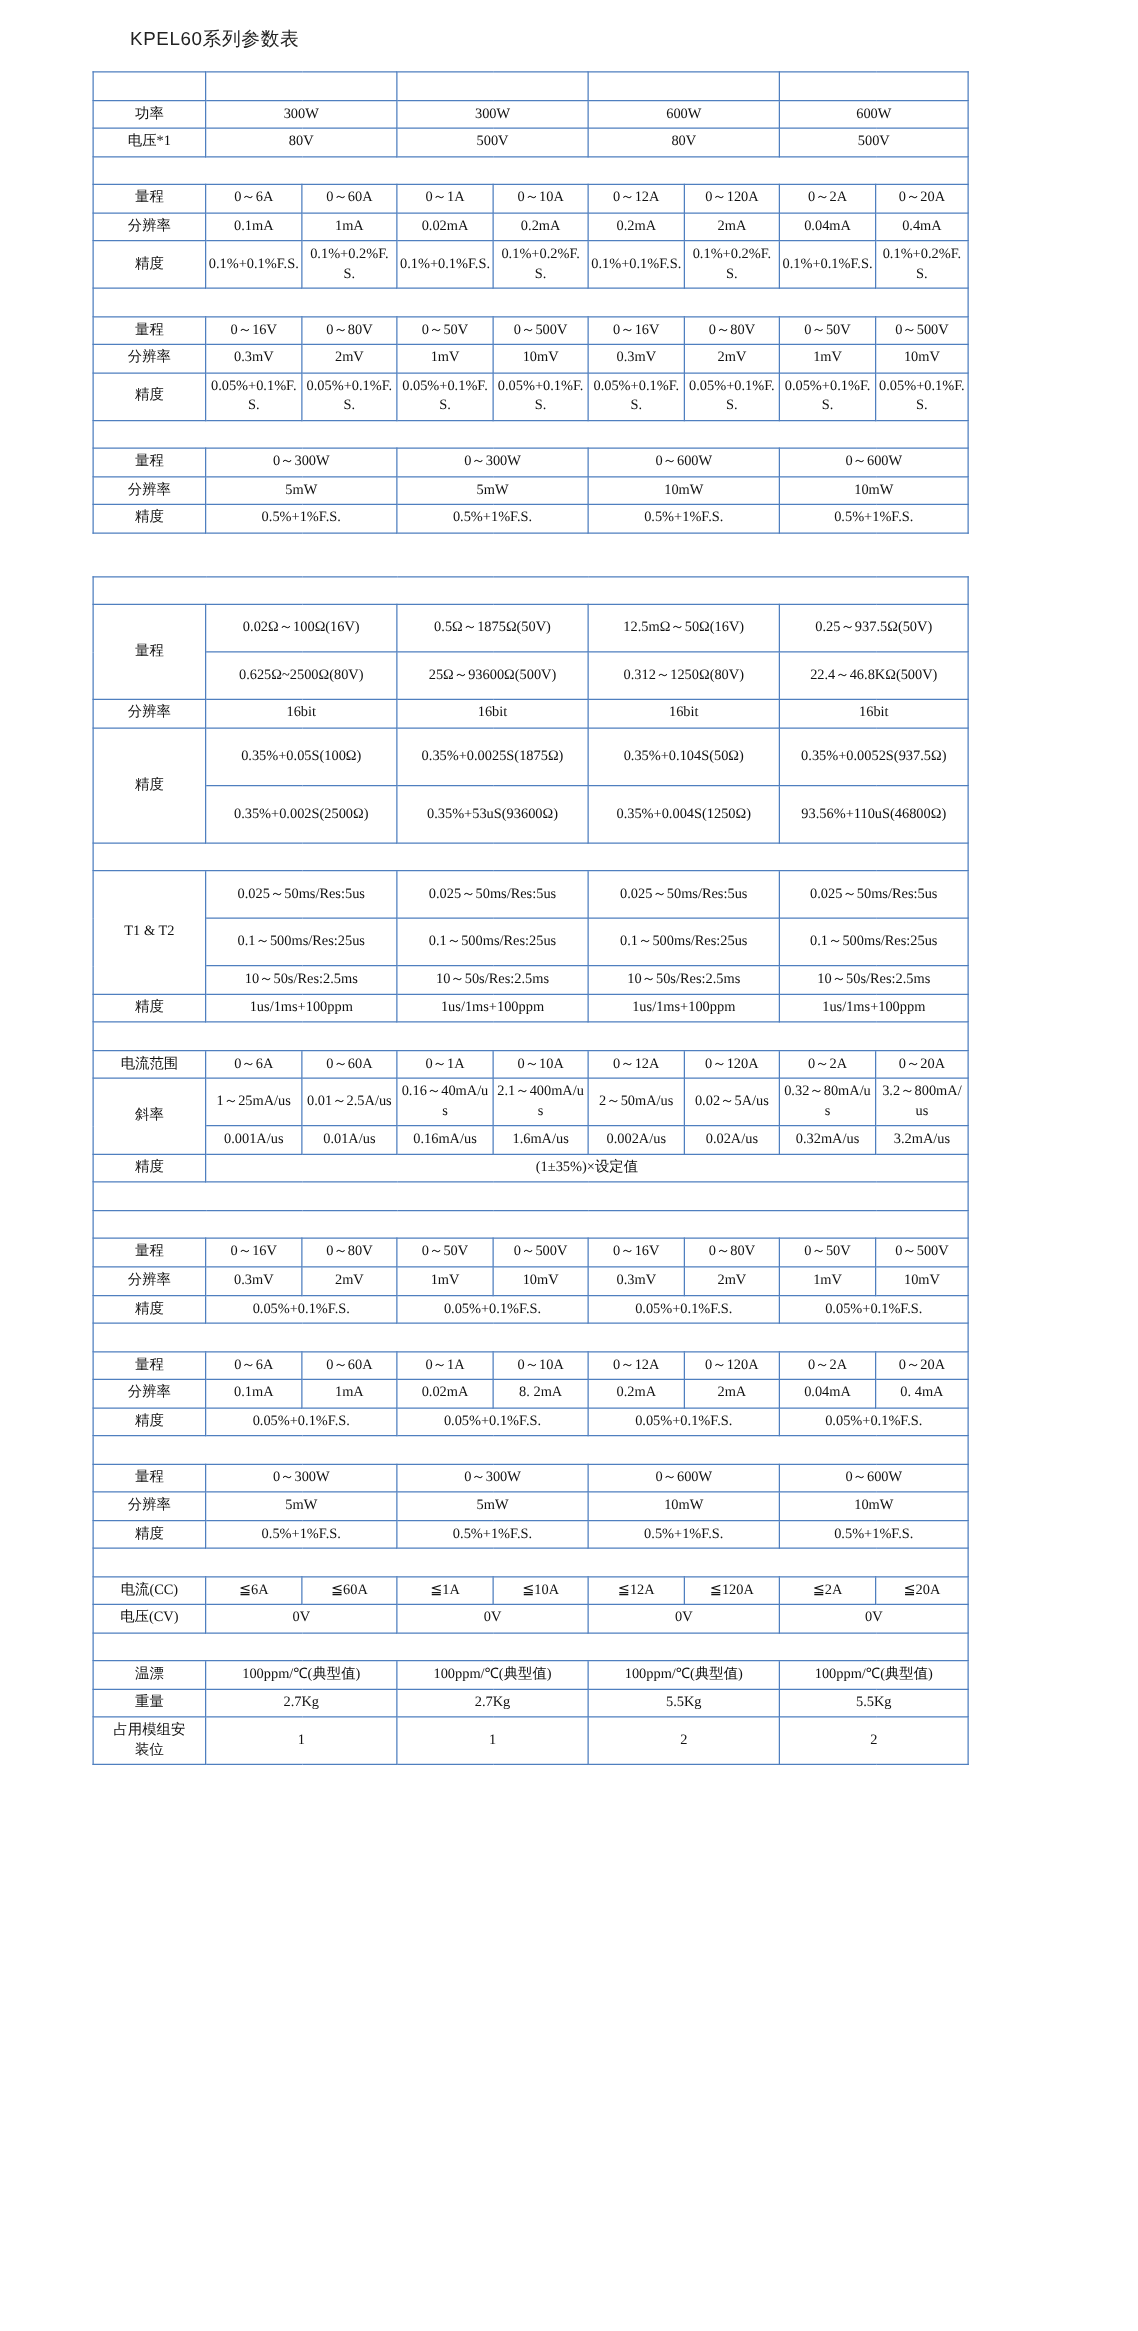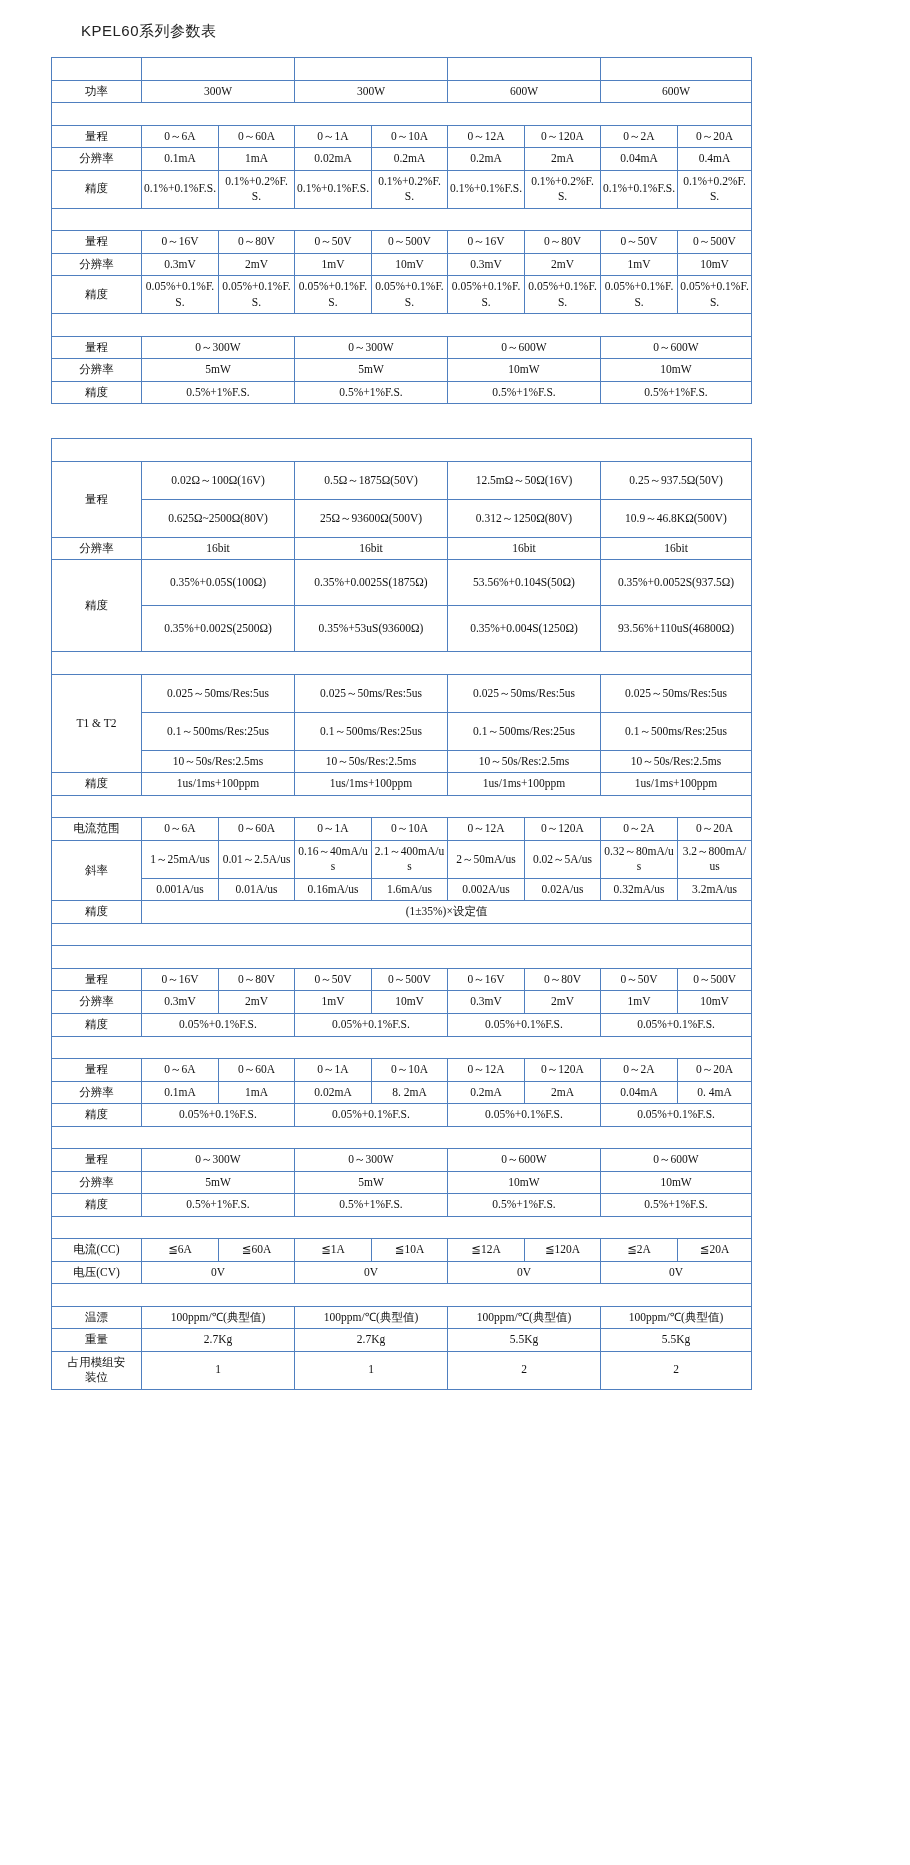--- a/index.html
+++ b/index.html
@@ -11,21 +11,21 @@
     width: 910px;
     min-height: 1865px;
     font-family: "Liberation Serif", serif;
     color: #1a1a1a;
     -webkit-font-smoothing: antialiased;
   }
   .page {
     position: relative;
     width: 828px;
     box-sizing: border-box;
-    padding: 18px 30px 30px 19px;
+    padding: 18px 30px 30px 42px;
   }
   .doc-title {
     font-size: 15px;
     color: #222;
     margin: 4px 0 16px 62px;
     font-family: "Liberation Sans", sans-serif;
     letter-spacing: 0.5px;
   }
   table.spec {
     border-collapse: collapse;
@@ -93,20 +93,27 @@
         <td class="hdr" colspan="2">KPEL606A</td>
         <td class="hdr" colspan="2">KPEL606B</td>
       </tr>
       <tr>
         <td class="lbl">功率</td>
         <td colspan="2">300W</td>
         <td colspan="2">300W</td>
         <td colspan="2">600W</td>
         <td colspan="2">600W</td>
       </tr>
+      <tr>
+        <td class="lbl">电压*1</td>
+        <td colspan="2">80V</td>
+        <td colspan="2">500V</td>
+        <td colspan="2">80V</td>
+        <td colspan="2">500V</td>
+      </tr>
 
       <tr>
         <td class="section" colspan="9">恒电流模式</td>
       </tr>
       <tr>
         <td class="lbl">量程</td>
         <td>0～6A</td>
         <td>0～60A</td>
         <td>0～1A</td>
         <td>0～10A</td>
@@ -224,34 +231,34 @@
         <td class="lbl" rowspan="2">量程</td>
         <td colspan="2">0.02Ω～100Ω(16V)</td>
         <td colspan="2">0.5Ω～1875Ω(50V)</td>
         <td colspan="2">12.5mΩ～50Ω(16V)</td>
         <td colspan="2">0.25～937.5Ω(50V)</td>
       </tr>
       <tr class="tall">
         <td colspan="2">0.625Ω~2500Ω(80V)</td>
         <td colspan="2">25Ω～93600Ω(500V)</td>
         <td colspan="2">0.312～1250Ω(80V)</td>
-        <td colspan="2">10.9～46.8KΩ(500V)</td>
+        <td colspan="2">22.4～46.8KΩ(500V)</td>
       </tr>
       <tr>
         <td class="lbl">分辨率</td>
         <td colspan="2">16bit</td>
         <td colspan="2">16bit</td>
         <td colspan="2">16bit</td>
         <td colspan="2">16bit</td>
       </tr>
       <tr style="height:46px">
         <td class="lbl" rowspan="2">精度</td>
         <td colspan="2">0.35%+0.05S(100Ω)</td>
         <td colspan="2">0.35%+0.0025S(1875Ω)</td>
-        <td colspan="2">53.56%+0.104S(50Ω)</td>
+        <td colspan="2">0.35%+0.104S(50Ω)</td>
         <td colspan="2">0.35%+0.0052S(937.5Ω)</td>
       </tr>
       <tr style="height:46px">
         <td colspan="2">0.35%+0.002S(2500Ω)</td>
         <td colspan="2">0.35%+53uS(93600Ω)</td>
         <td colspan="2">0.35%+0.004S(1250Ω)</td>
         <td colspan="2">93.56%+110uS(46800Ω)</td>
       </tr>
 
       <tr>

